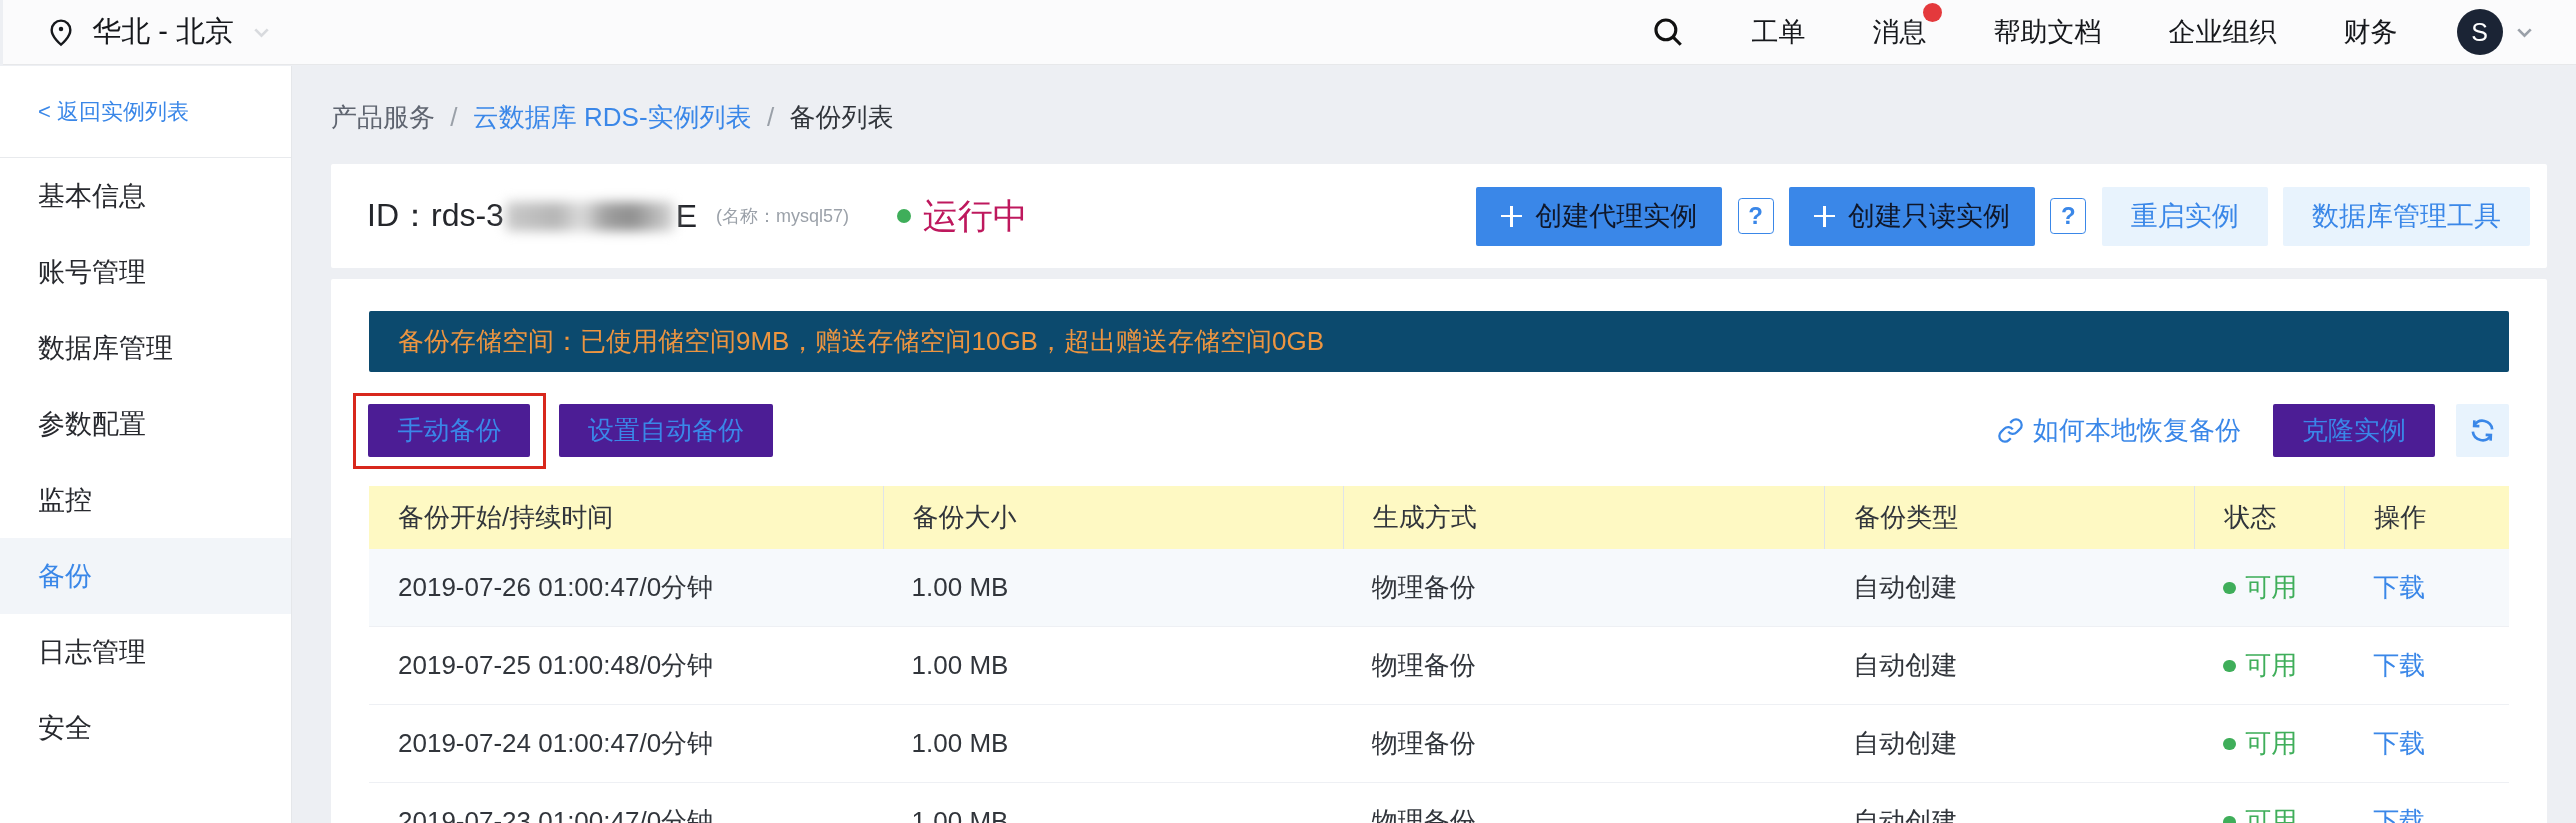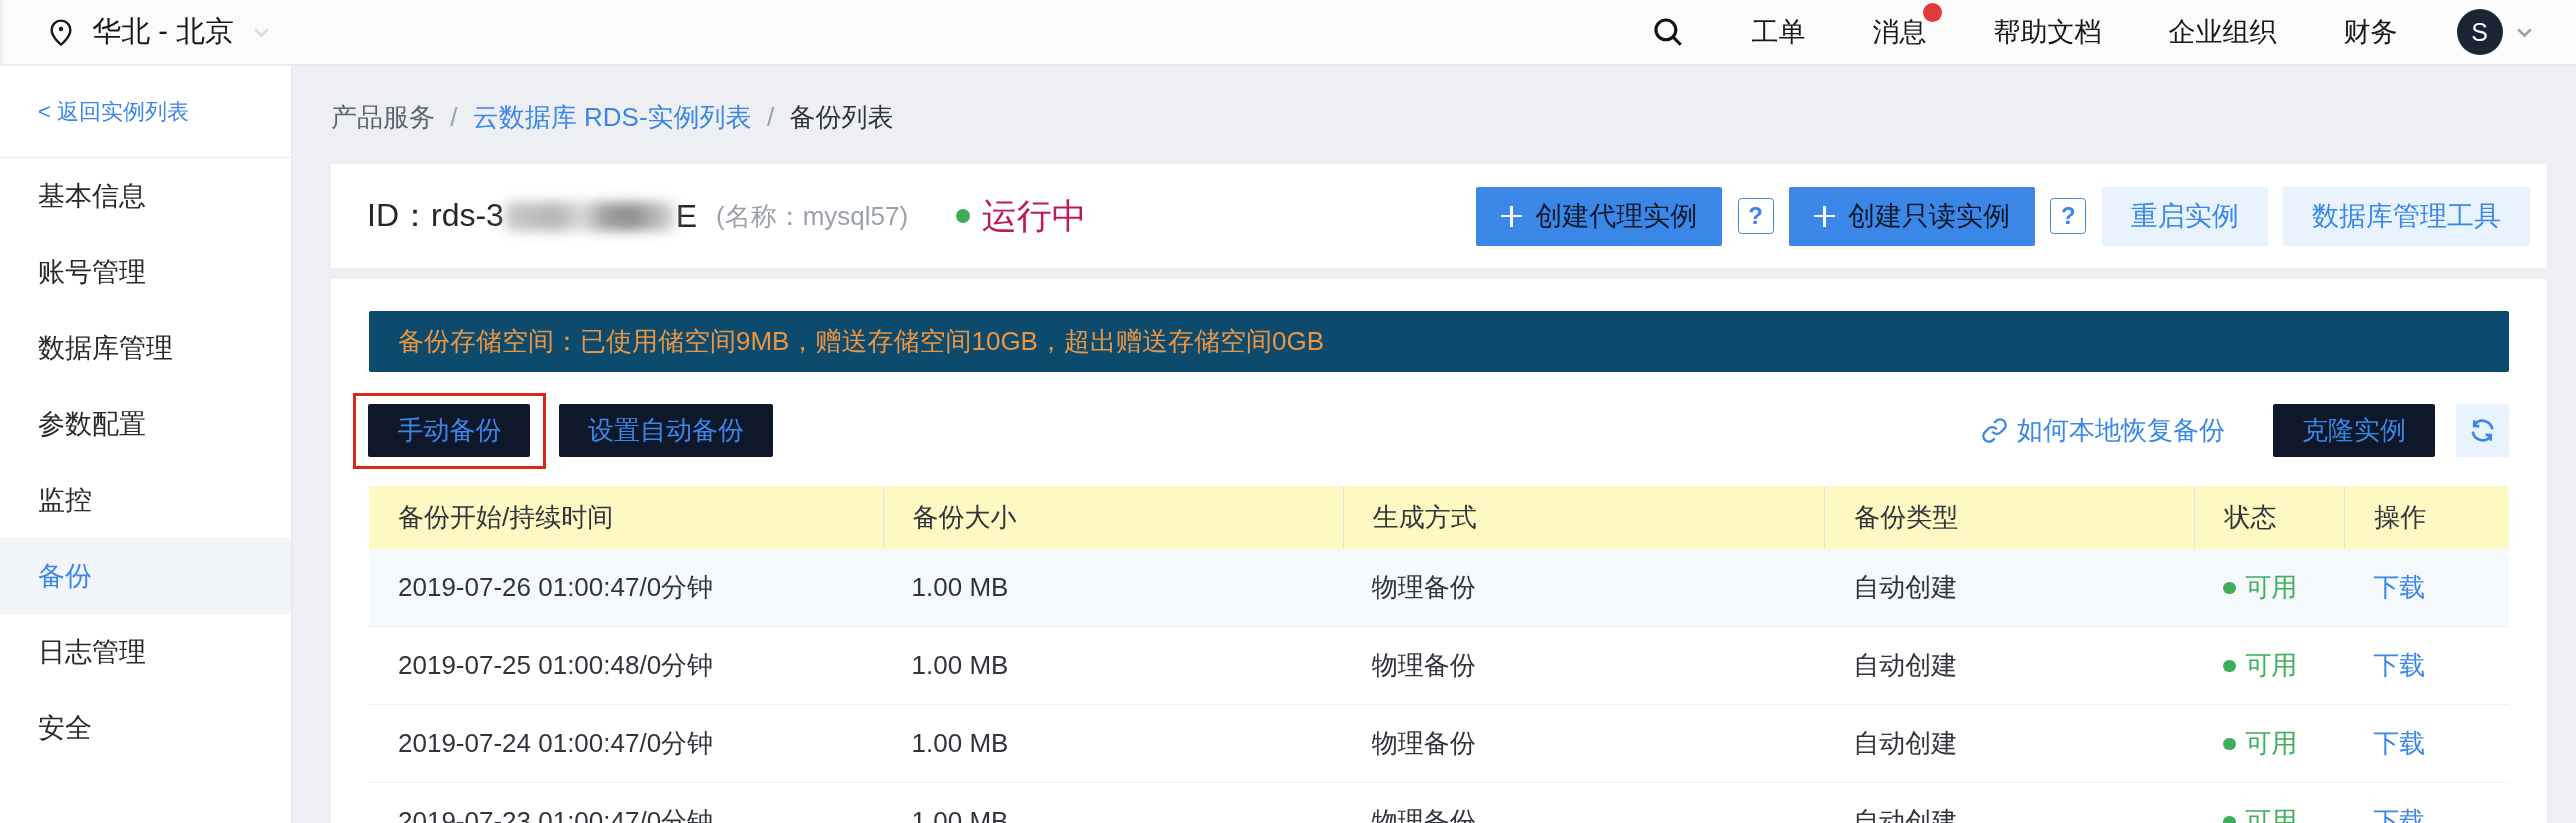--- a/index.html
+++ b/index.html
@@ -41,21 +41,21 @@
   .breadcrumb .bc-current { color:#31353b; }
   .bc-sep { color:#9aa0a8; }
 
   
   .card1 { margin:29px 29px 0 38px; background:#fff; height:104px; border-radius:1.9px;
     display:flex; align-items:center; padding:0 17px 0 36px; }
   .inst-id { font-size:32px; color:#24262b; display:flex; align-items:center; }
   .blur-box { display:inline-block; width:168px; height:29px; margin:0 1.9px;
     border-radius:3.8px; filter:blur(5.7px);
     background:linear-gradient(90deg,#c9c9c9 0%,#b5b5b5 30%,#dcdcdc 45%,#9d9d9d 60%,#8f8f8f 75%,#d6d6d6 100%); }
-  .inst-name { font-size:26px; color:#9ba1a9; margin-left:19px; }
+  .inst-name { font-size:18px; color:#9ba1a9; margin-left:19px; }
   .inst-status { display:flex; align-items:center; gap:11.4px; margin-left:48px; }
   .dot { width:14.3px; height:14.3px; border-radius:50%; background:#3fae5a; }
   .status-text { font-size:35px; color:#be185d; }
   .hdr-btns { margin-left:auto; display:flex; align-items:center; gap:15.3px; }
   .btn-primary { height:59px; background:#3a87e8; color:#0f172a; font-size:27px;
     display:flex; align-items:center; gap:13.3px; padding:0 25px; border-radius:1.9px;
     border:none; cursor:pointer; font-family:inherit; }
   .plus { position:relative; width:21px; height:21px; display:inline-block; }
   .plus::before { content:""; position:absolute; left:0; top:9px; width:21px; height:2.9px; background:#fff; }
   .plus::after  { content:""; position:absolute; left:9px; top:0; width:2.9px; height:21px; background:#fff; }
@@ -66,28 +66,28 @@
     padding:0 29px; border:none; border-radius:1.9px; cursor:pointer; font-family:inherit;
     display:flex; align-items:center; }
 
   
   .card2 { margin:11.4px 29px 0 38px; background:#fff; border-radius:1.9px;
     padding:32px 38px 0 38px; height:725px; }
   .notice { background:#0c4a6e; border-radius:1.9px; height:61px; display:flex;
     align-items:center; padding-left:29px; font-size:26px; color:#ed9540; }
   .toolbar { margin-top:32px; display:flex; align-items:center; }
   .annotation { border:3.8px solid #d8281c; padding:8.6px 12.4px; margin:-12.4px 0 -12.4px -16px; }
-  .btn-tb { height:53px; background:#0f172a; color:#3a87e8; font-size:26px;
+  .btn-tb { height:53px; background:#4c1d95; color:#3a87e8; font-size:26px;
     padding:0 29px; border:none; border-radius:1.9px; cursor:pointer; font-family:inherit;
     display:flex; align-items:center; }
   .auto-btn { margin-left:13.3px; }
   .tb-spacer { flex:1; }
   .restore-link { display:flex; align-items:center; gap:9.5px; color:#3a87e8;
     font-size:26px; cursor:pointer; }
-  .clone-btn { margin-left:48px; }
+  .clone-btn { margin-left:32px; }
   .refresh-btn { width:53px; height:53px; background:#e8f3fd; border:none; border-radius:1.9px;
     margin-left:21px; display:flex; align-items:center; justify-content:center; cursor:pointer; }
 
   
   .tbl { margin-top:29px; }
   .tbl-head { display:grid; grid-template-columns:24% 21.5% 22.5% 17.3% 7% 1fr;
     background:#fef9c3; height:63px; align-items:center; }
   .th { font-size:26px; color:#31353b; padding-left:29px; height:63px;
     display:flex; align-items:center; }
   .th + .th { border-left:1px solid #dfe3ea; }

